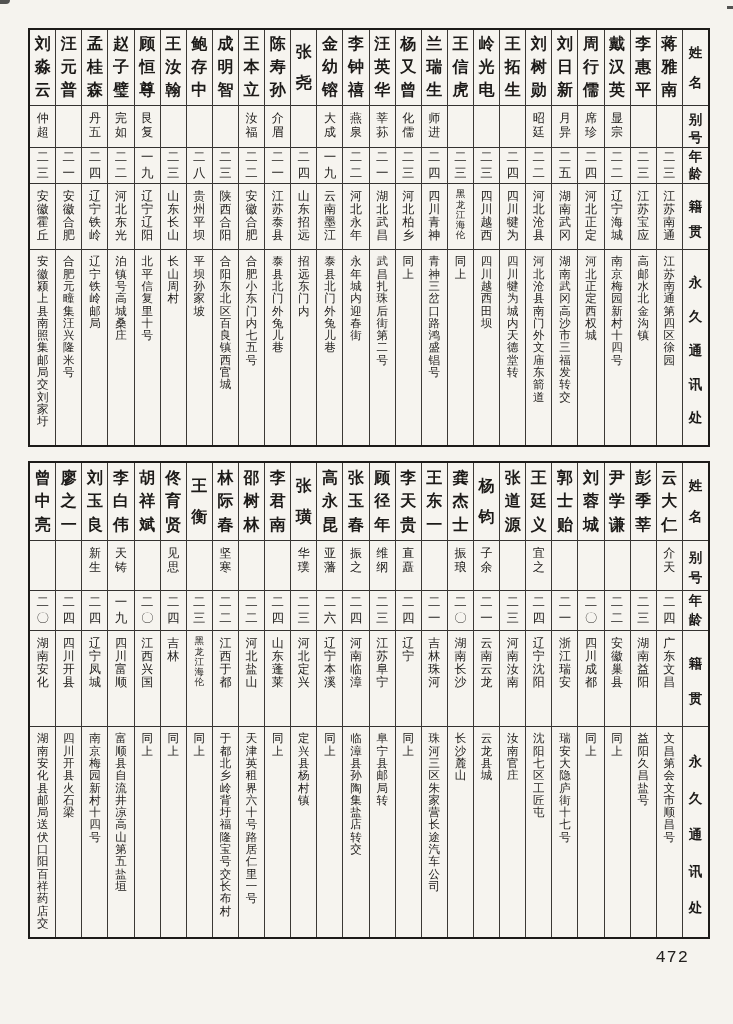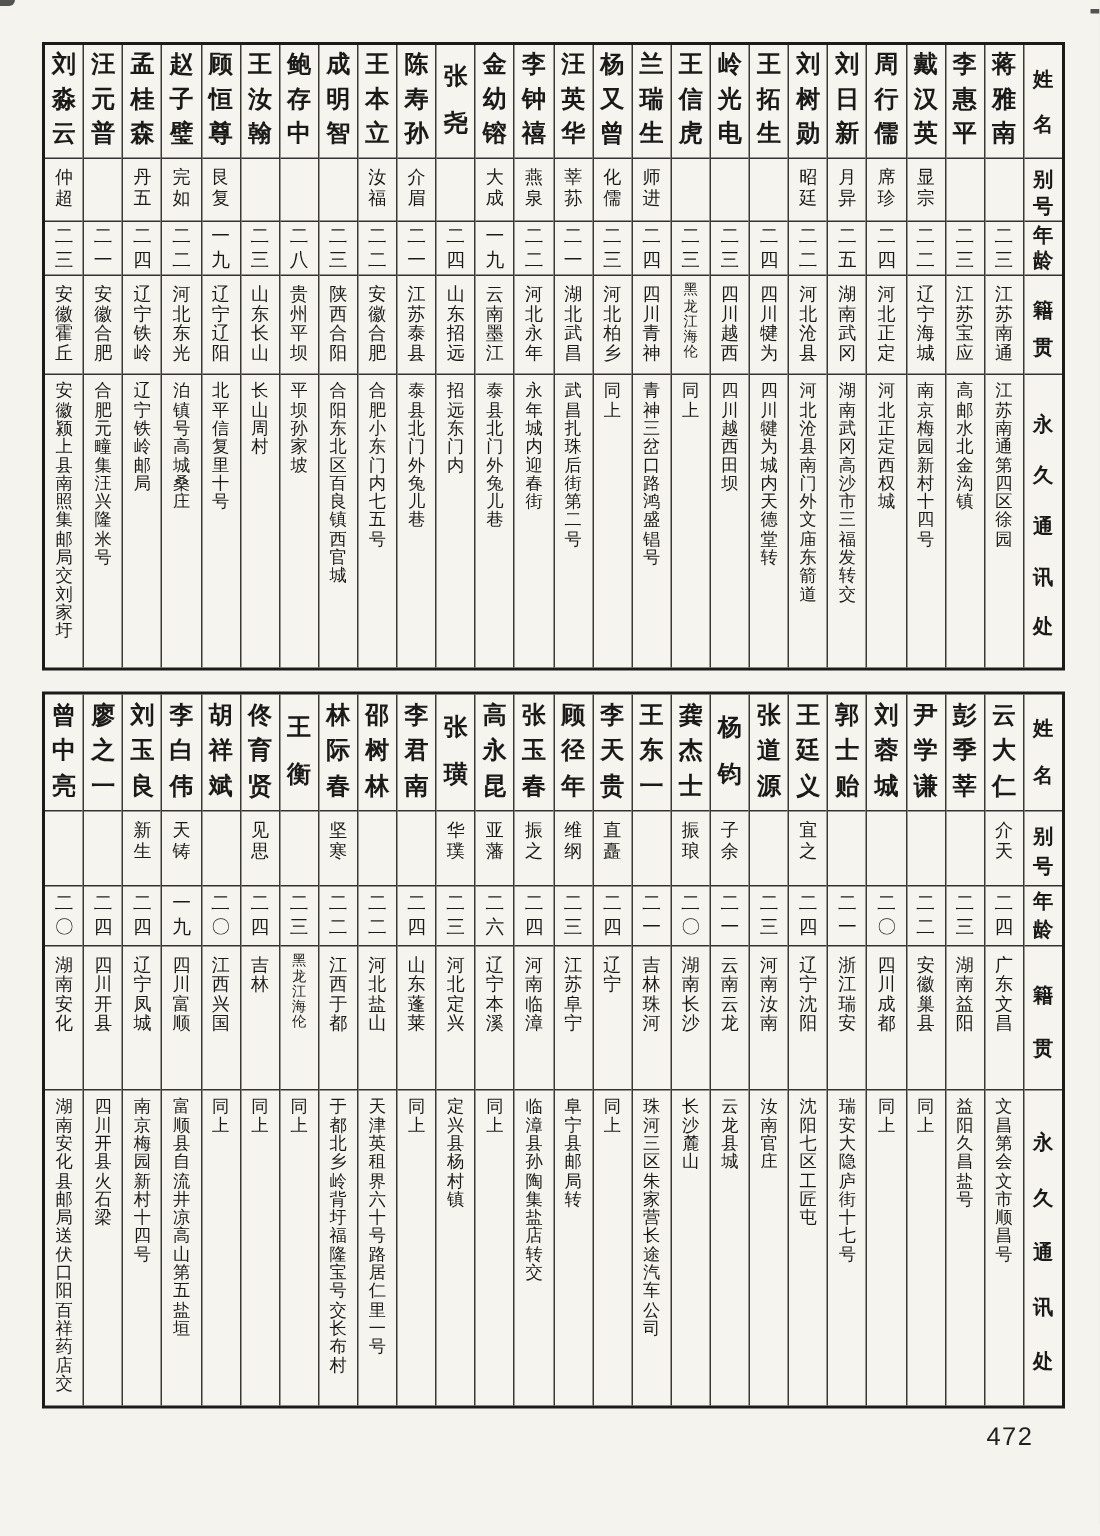--- a/index.html
+++ b/index.html
@@ -56,21 +56,21 @@
   .t1 .c-native{height:66px;}
   .t1 .c-addr{height:195px;}
   .t2 .c-name{height:78px;}
   .t2 .c-alias{height:50px;}
   .t2 .c-age{height:40px;}
   .t2 .c-native{height:96px;}
   .t2 .c-addr{height:210px;}
   .page-number{
     position:absolute;right:44px;top:948px;
     font-size:17px;letter-spacing:1px;color:#23211f;
-    font-family:Liberation Sans, sans-serif;
+    font-family:Liberation Mono, monospace;
   }
 </style>
 </head>
 <body>
 
 <div class="sheet">
   <div class="scan-mark tl"></div>
   <div class="scan-mark tr"></div>
   <div class="content">
     <div class="vtable t1" id="table-top">

